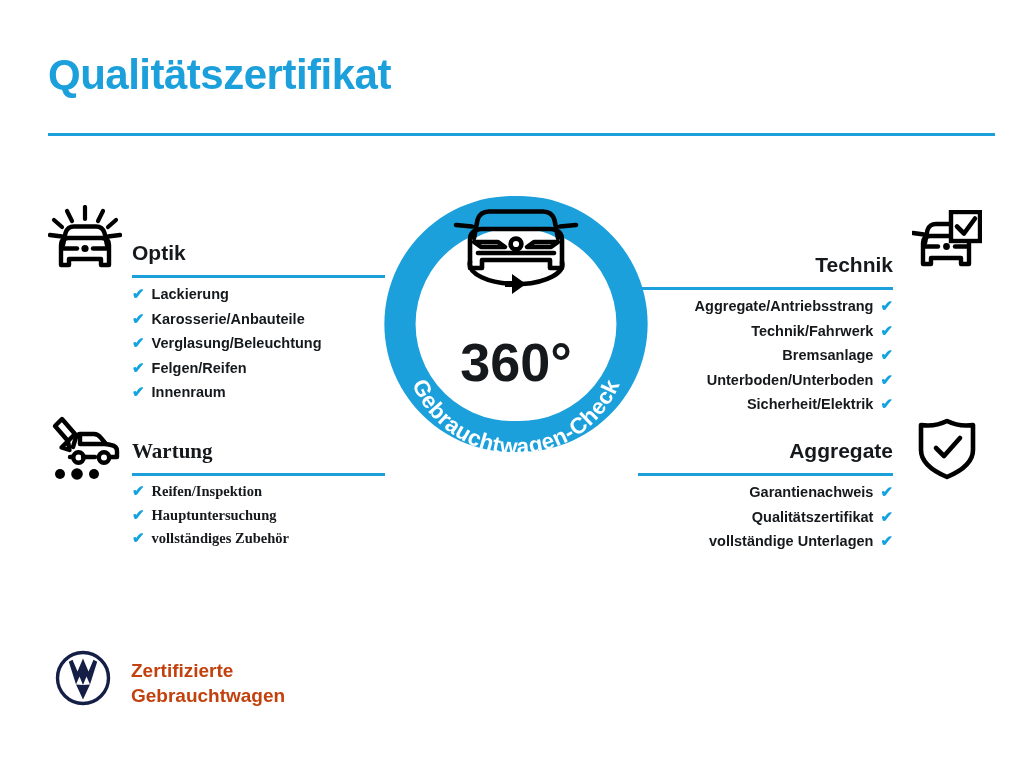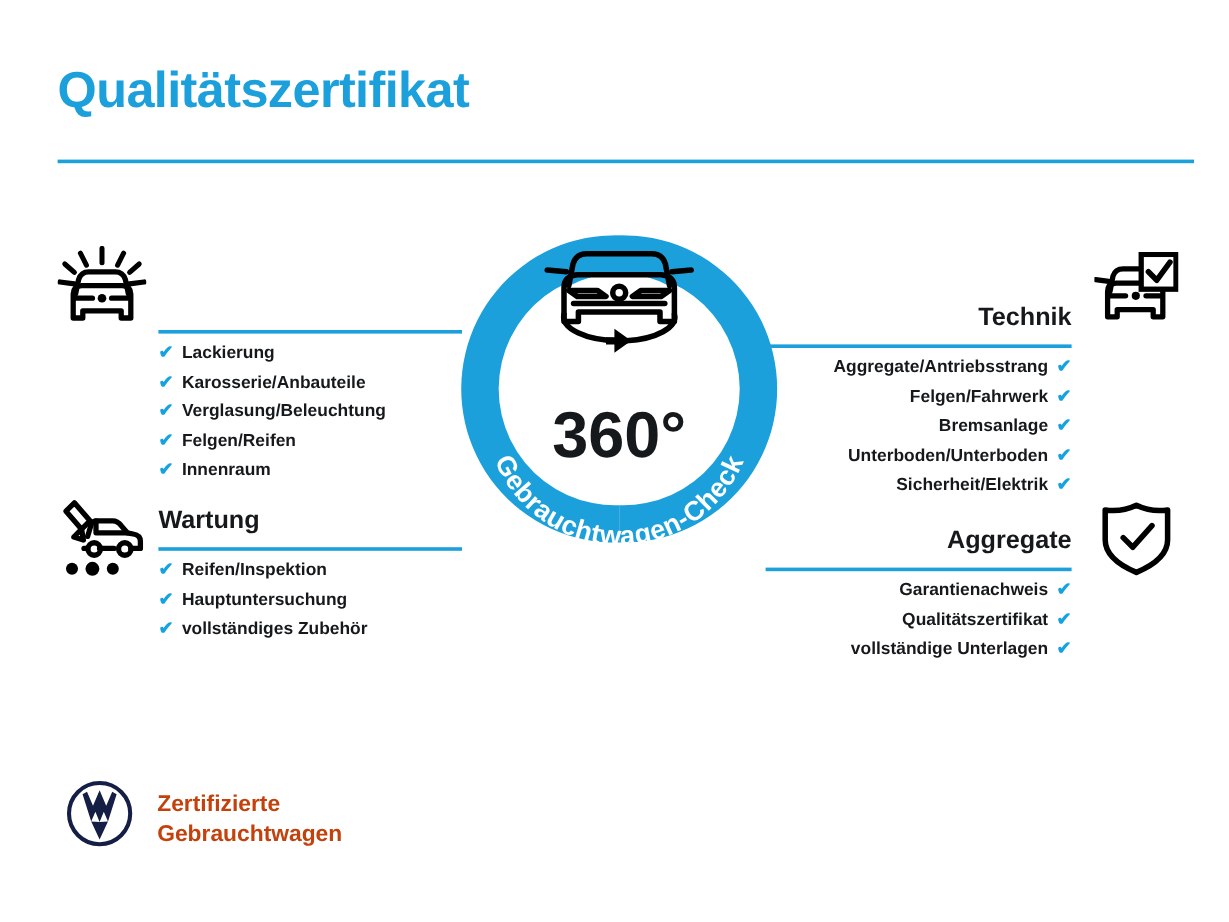--- a/index.html
+++ b/index.html
@@ -91,21 +91,21 @@
   .sec-left .check-list li { justify-content: flex-start; }
   .sec-left .tick { margin-right: 7px; }
 
   
   .sec-right .section-title { text-align: right; }
   .sec-right .check-list li { justify-content: flex-end; }
   .sec-right .tick { margin-left: 7px; }
 
   
   #sec-optik    { left: 132px; top: 238px; width: 253px; }
-  #sec-wartung  { left: 132px; top: 419px; width: 253px; }
+  #sec-wartung  { left: 132px; top: 436px; width: 253px; font-family: Liberation Serif, serif; }
   #sec-technik  { left: 638px; top: 250px; width: 255px; }
   #sec-garantie { left: 638px; top: 436px; width: 255px; }
 
   
   .icon-box { position: absolute; }
   #icon-optik    { left: 48px;  top: 205px; width: 74px; height: 70px; }
   #icon-wartung  { left: 48px;  top: 415px; width: 74px; height: 66px; }
   #icon-technik  { left: 912px; top: 210px; width: 70px; height: 64px; }
   #icon-garantie { left: 916px; top: 418px; width: 62px; height: 62px; }
 
@@ -162,20 +162,21 @@
         <line x1="72" y1="30" x2="60" y2="31.5"></line>
         <line x1="15" y1="43.5" x2="29" y2="43.5"></line>
         <line x1="45" y1="43.5" x2="59" y2="43.5"></line>
       </g>
       <circle cx="37" cy="43.5" r="3.6" fill="#000000"></circle>
     </svg>
   </div>
 
   <div class="section sec-left" id="sec-optik">
     <div class="section-head">
+      <div class="section-title">Optik</div>
       <div class="section-rule"></div>
     </div>
     <ul class="check-list">
       <li>
           <span class="tick">✔</span>
           <span>Lackierung</span>
         </li>
       <li>
           <span class="tick">✔</span>
           <span>Karosserie/Anbauteile</span>
@@ -257,21 +258,21 @@
     <div class="section-head">
       <div class="section-title">Technik</div>
       <div class="section-rule"></div>
     </div>
     <ul class="check-list">
       <li>
           <span>Aggregate/Antriebsstrang</span>
           <span class="tick">✔</span>
         </li>
       <li>
-          <span>Felgen/Fahrwerk</span>
+          <span>Technik/Fahrwerk</span>
           <span class="tick">✔</span>
         </li>
       <li>
           <span>Bremsanlage</span>
           <span class="tick">✔</span>
         </li>
       <li>
           <span>Unterboden/Unterboden</span>
           <span class="tick">✔</span>
         </li>

